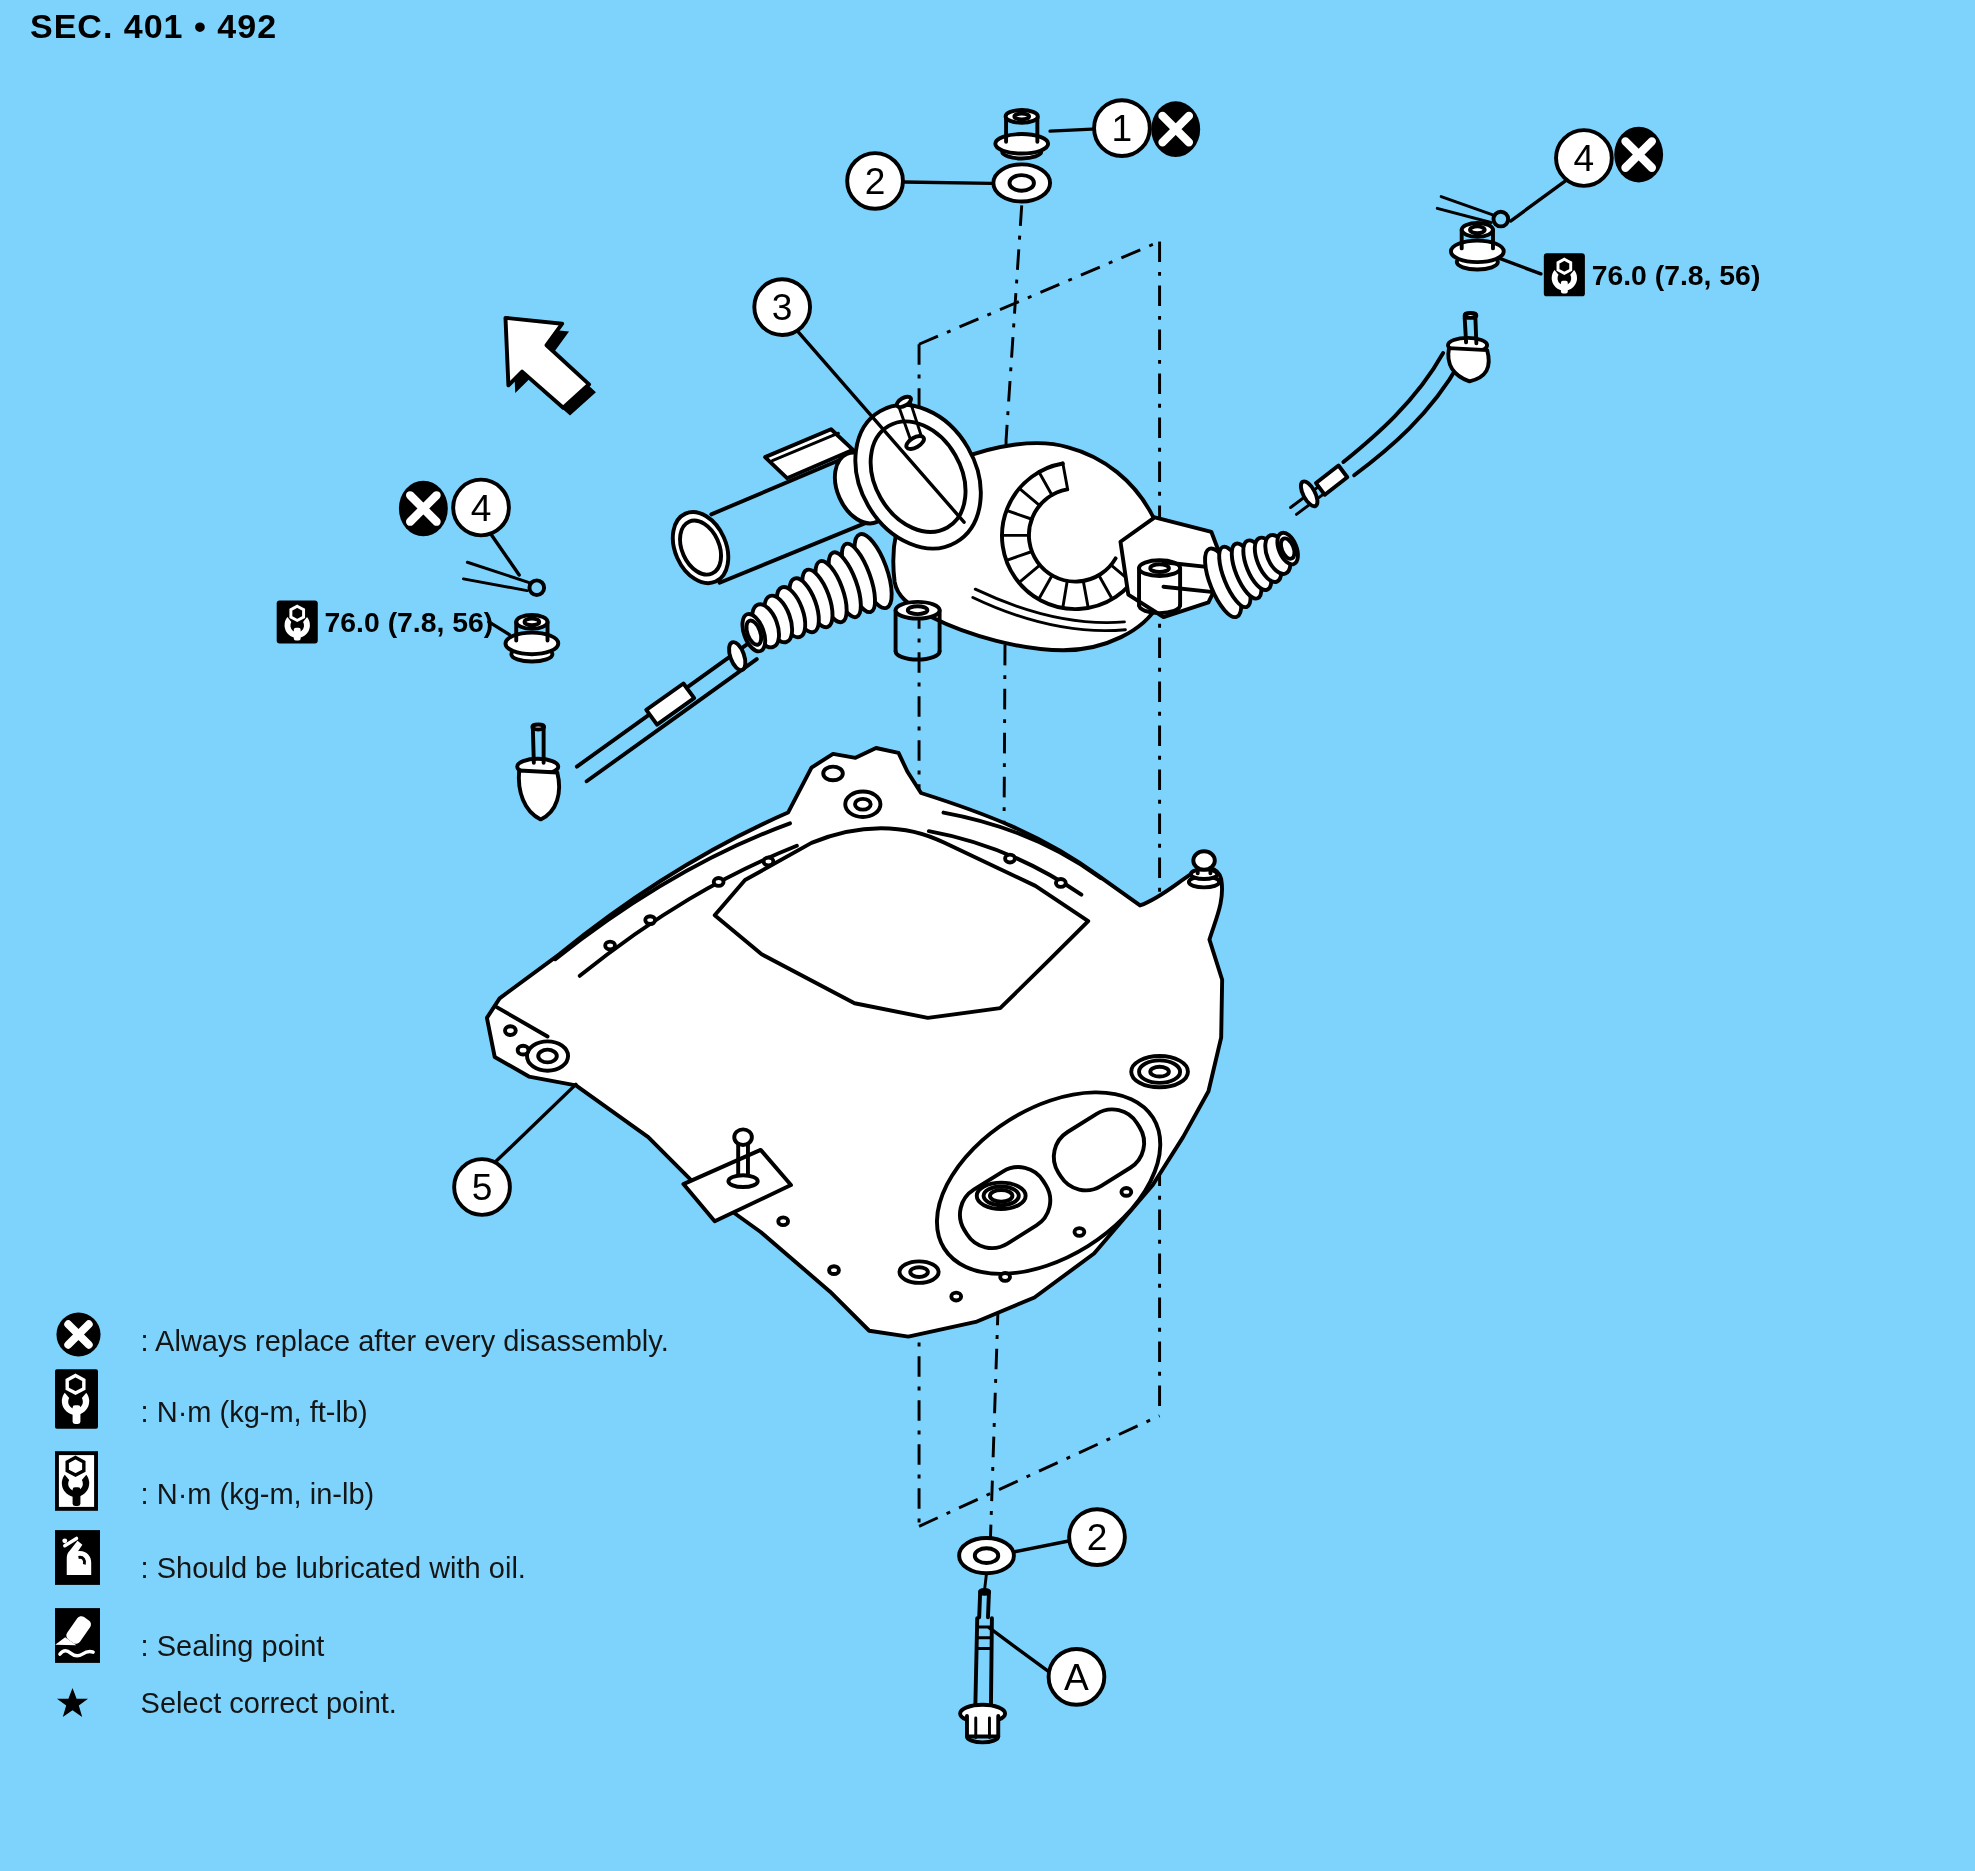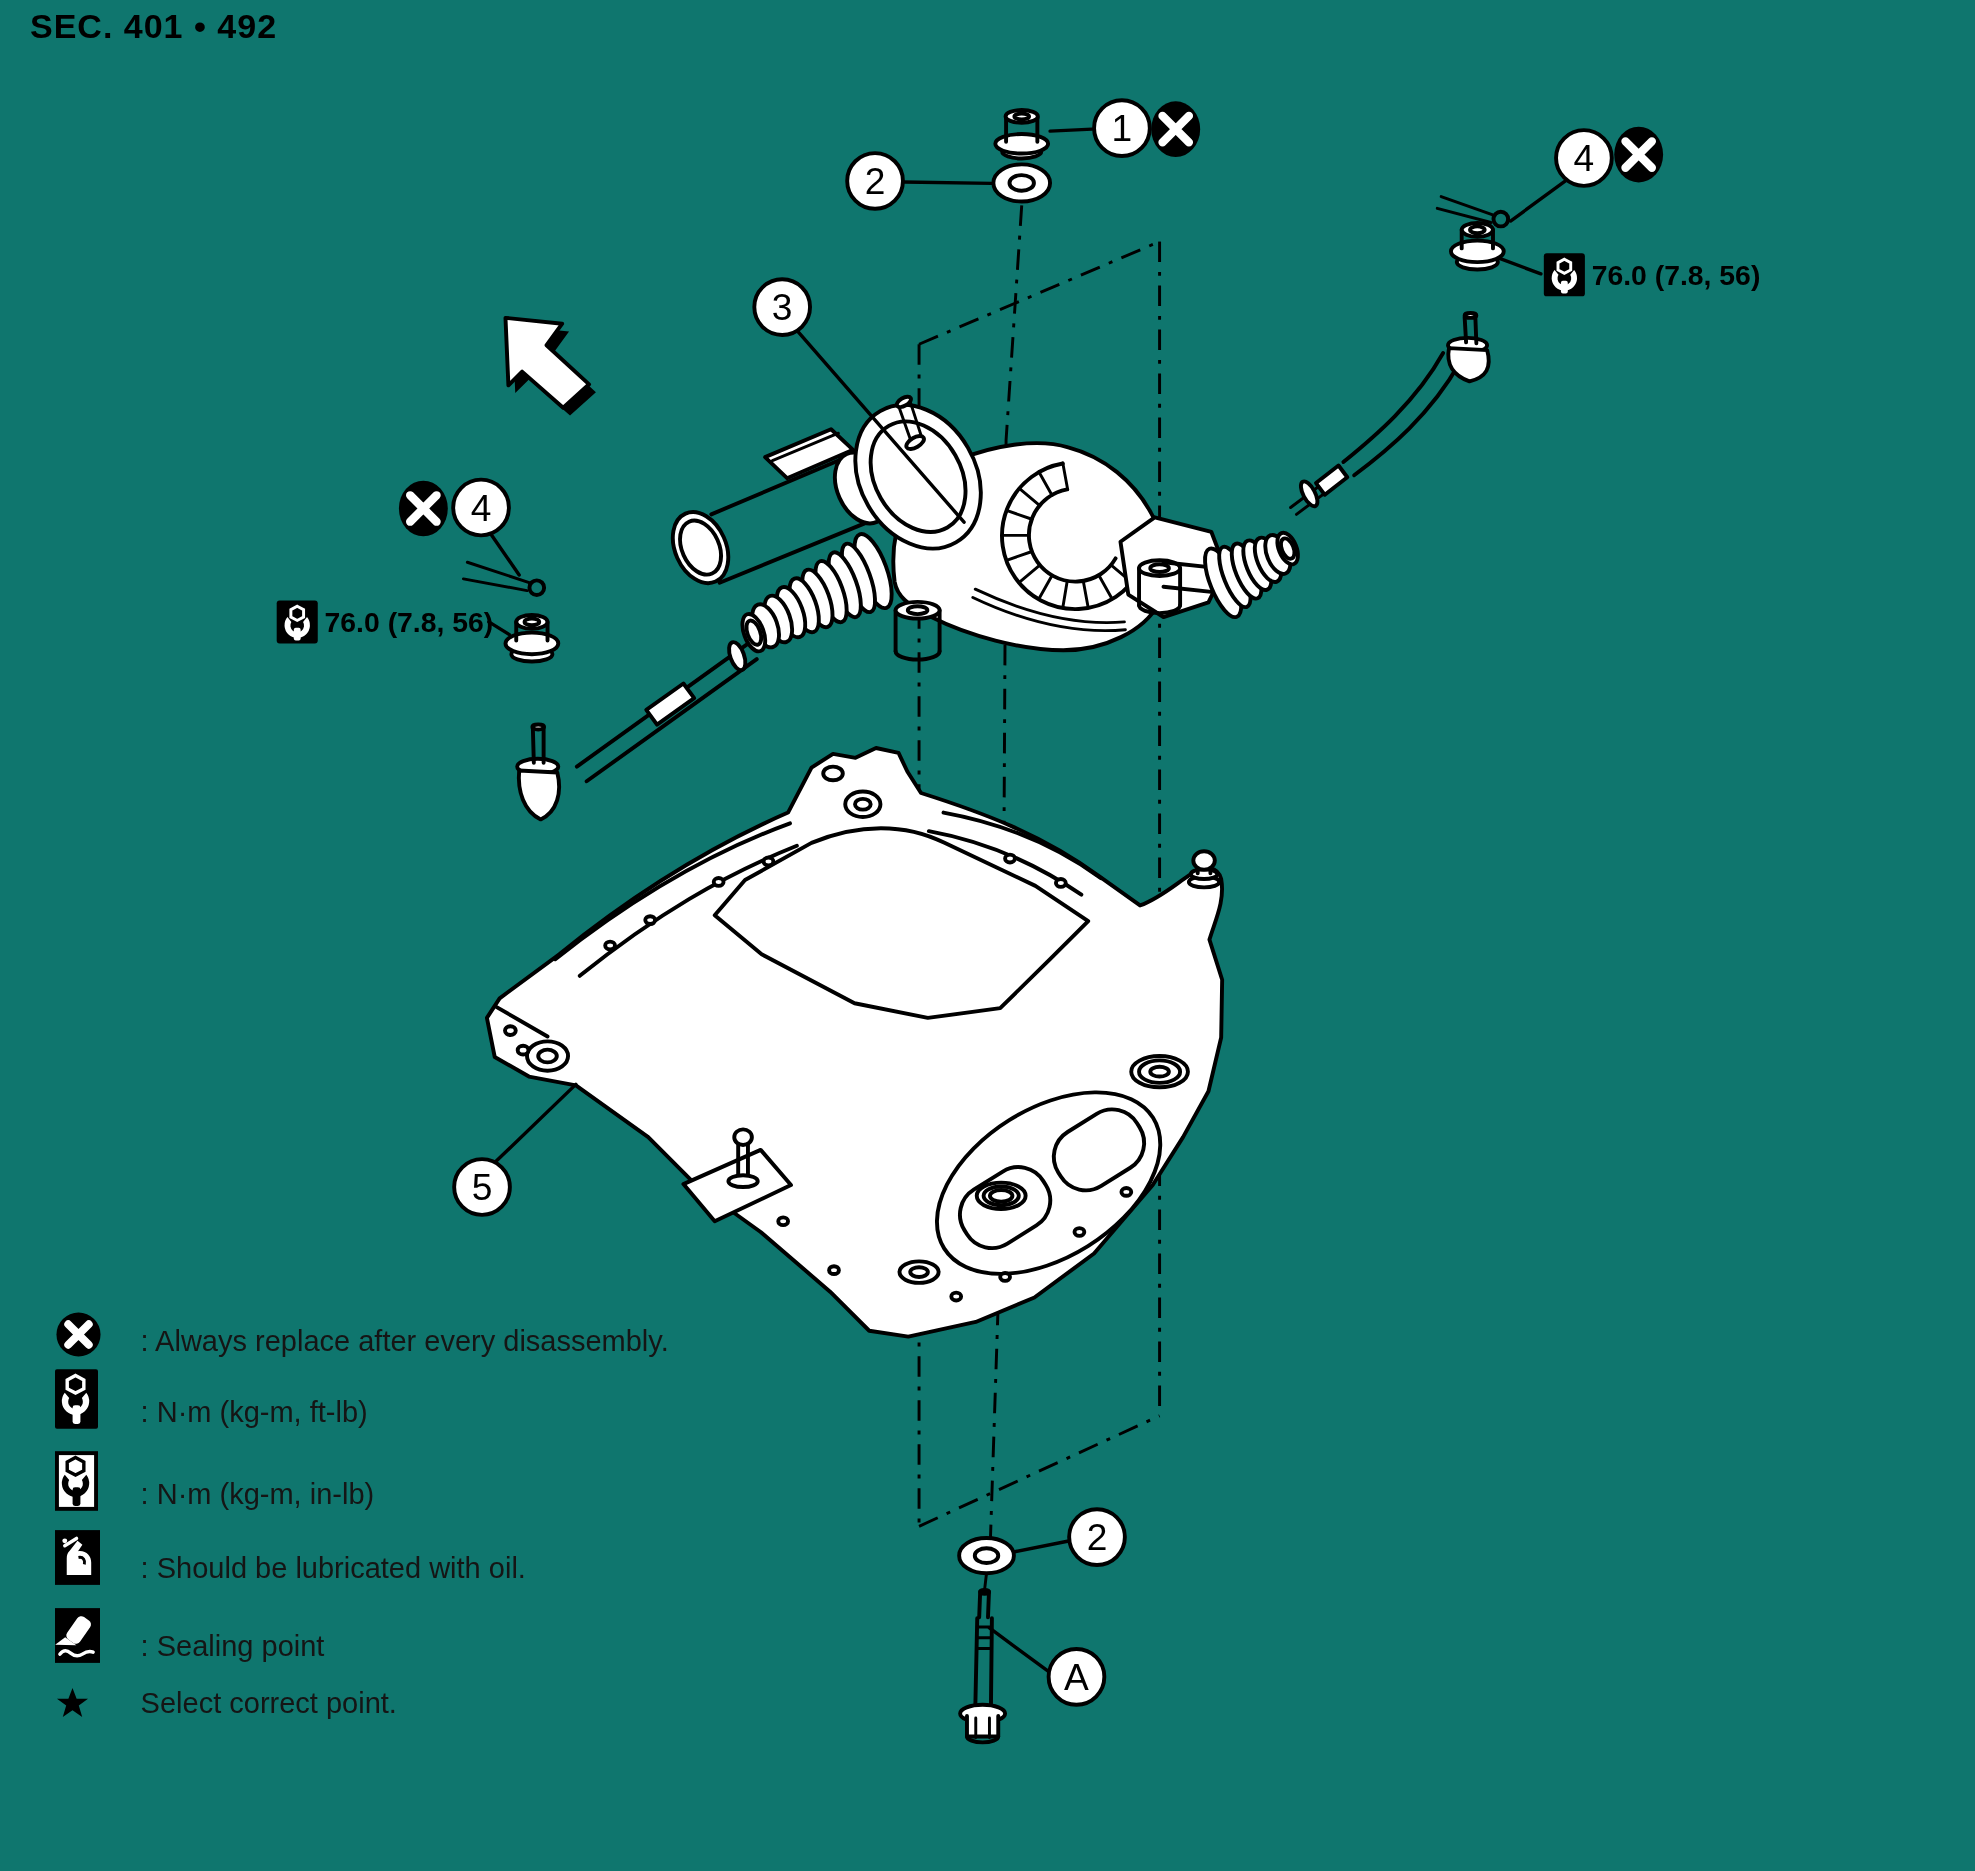--- a/index.html
+++ b/index.html
@@ -1,17 +1,17 @@
 <!DOCTYPE html>
 <html style="font-size:7.8px"><head>
 <meta charset="utf-8">
 <style>
   html,body{margin:0;padding:0;background:#ffffff;}
   body{width:1975px;height:1872px;position:relative;font-family:"Liberation Sans",sans-serif;}
-  .stage{position:absolute;inset:0;width:1975px;height:1872px;background:#0f766e;}
+  .stage{position:absolute;inset:0;width:1975px;height:1872px;background:#7dd3fc;}
   .hdr{position:absolute;left:30px;top:6.8px;font-size:34px;font-weight:bold;color:#000;letter-spacing:1px;white-space:nowrap;}
   svg.art{position:absolute;left:0;top:0;}
   svg.art *{vector-effect:none;}
   .ol{fill:#ffffff;stroke:#000;stroke-width:8;stroke-linejoin:round;stroke-linecap:round;}
   .ln{fill:none;stroke:#000;stroke-width:8;stroke-linejoin:round;stroke-linecap:round;}
   .thin{fill:none;stroke:#000;stroke-width:6;stroke-linecap:round;}
   .lead{fill:none;stroke:#000;stroke-width:7;stroke-linecap:round;}
   .axis{fill:none;stroke:#000;stroke-width:6;stroke-dasharray:42 20 8 20;}
   .callout{fill:#fff;stroke:#000;stroke-width:8;}
   .callout-num{font:400 76px "Liberation Sans",sans-serif;fill:#000;text-anchor:middle;}

